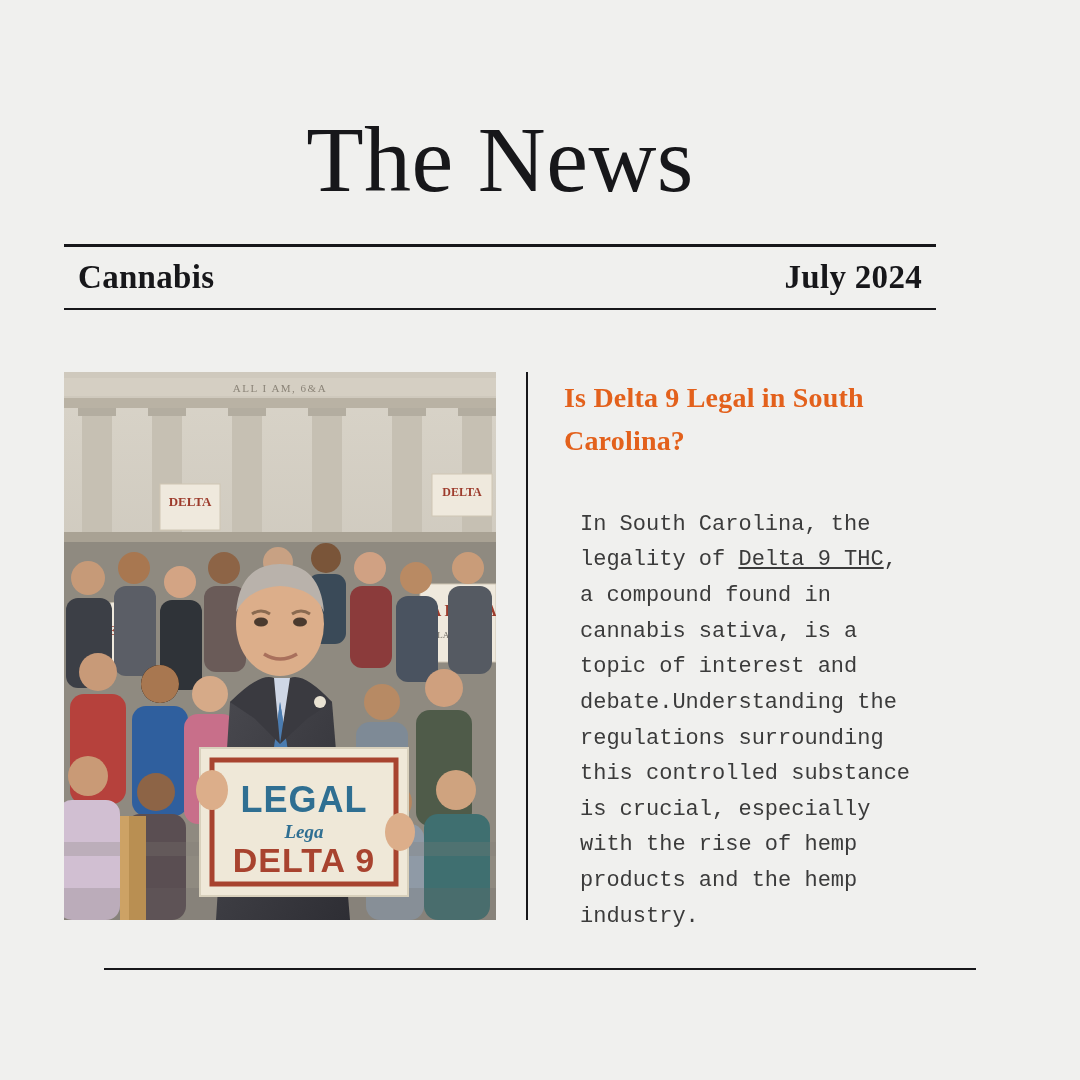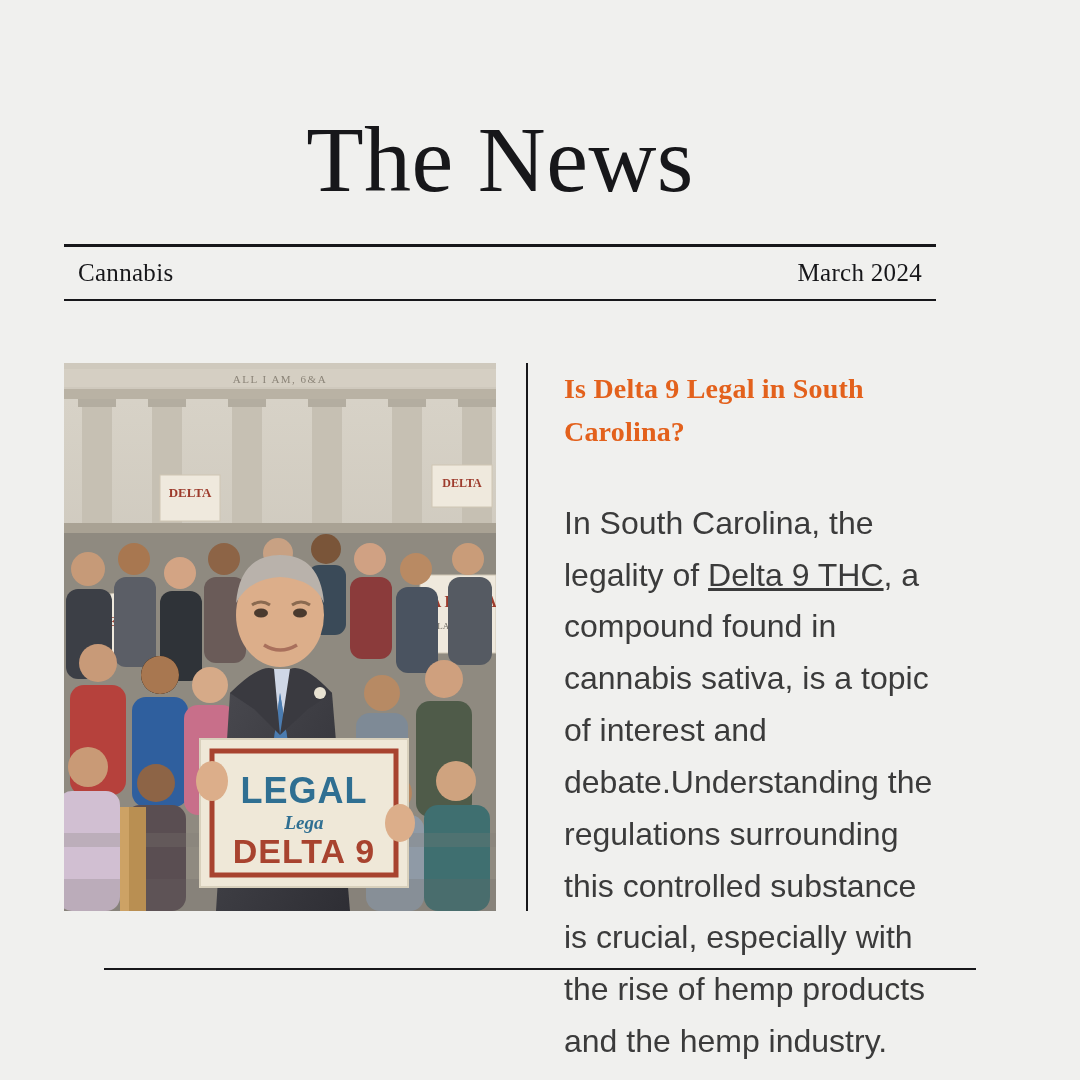--- a/index.html
+++ b/index.html
@@ -52,22 +52,22 @@
     width: 872px;
     margin: 0 auto;
     display: flex;
     justify-content: space-between;
     align-items: baseline;
     padding: 12px 14px 12px 14px;
     box-sizing: border-box;
   }
   .meta-left, .meta-right {
     font-family: "Liberation Serif", serif;
-    font-size: 25px;
-    font-weight: 400;
+    font-size: 33px;
+    font-weight: 700;
     color: #17171a;
     letter-spacing: 0.3px;
   }
 
   
   .content {
     width: 872px;
     margin: 0 auto;
     padding-top: 62px;
     display: flex;
@@ -105,25 +105,25 @@
     font-family: "Liberation Serif", serif;
     font-weight: 700;
     font-size: 28px;
     line-height: 1.55;
     color: #e3611c;
     margin: 0 0 44px 0;
     letter-spacing: 0.2px;
   }
 
   .body-text {
-    font-family: Liberation Sans, sans-serif;
-    font-size: 32px;
+    font-family: Liberation Mono, monospace;
+    font-size: 22px;
     line-height: 1.62;
     color: #3b3b3b;
-    margin: 0;
+    margin: 16px;
   }
   .body-text .link {
     text-decoration: underline;
     color: #3b3b3b;
   }
 
   .footer-rule {
     width: 872px;
     margin: 0 auto;
     border-top: 2px solid #17171a;
@@ -140,21 +140,21 @@
   <div class="masthead">
     <div class="masthead-title">The News</div>
   </div>
 
   <div class="rule-wrap">
     <div class="rule-thick"></div>
   </div>
 
   <div class="meta-row">
     <div class="meta-left">Cannabis</div>
-    <div class="meta-right">March 2024</div>
+    <div class="meta-right">July 2024</div>
   </div>
 
   <div class="rule-wrap" style="padding-top:0">
     <div class="rule-thin"></div>
   </div>
 
   <div class="content">
 
     <div class="photo-col">
       <div class="photo">

